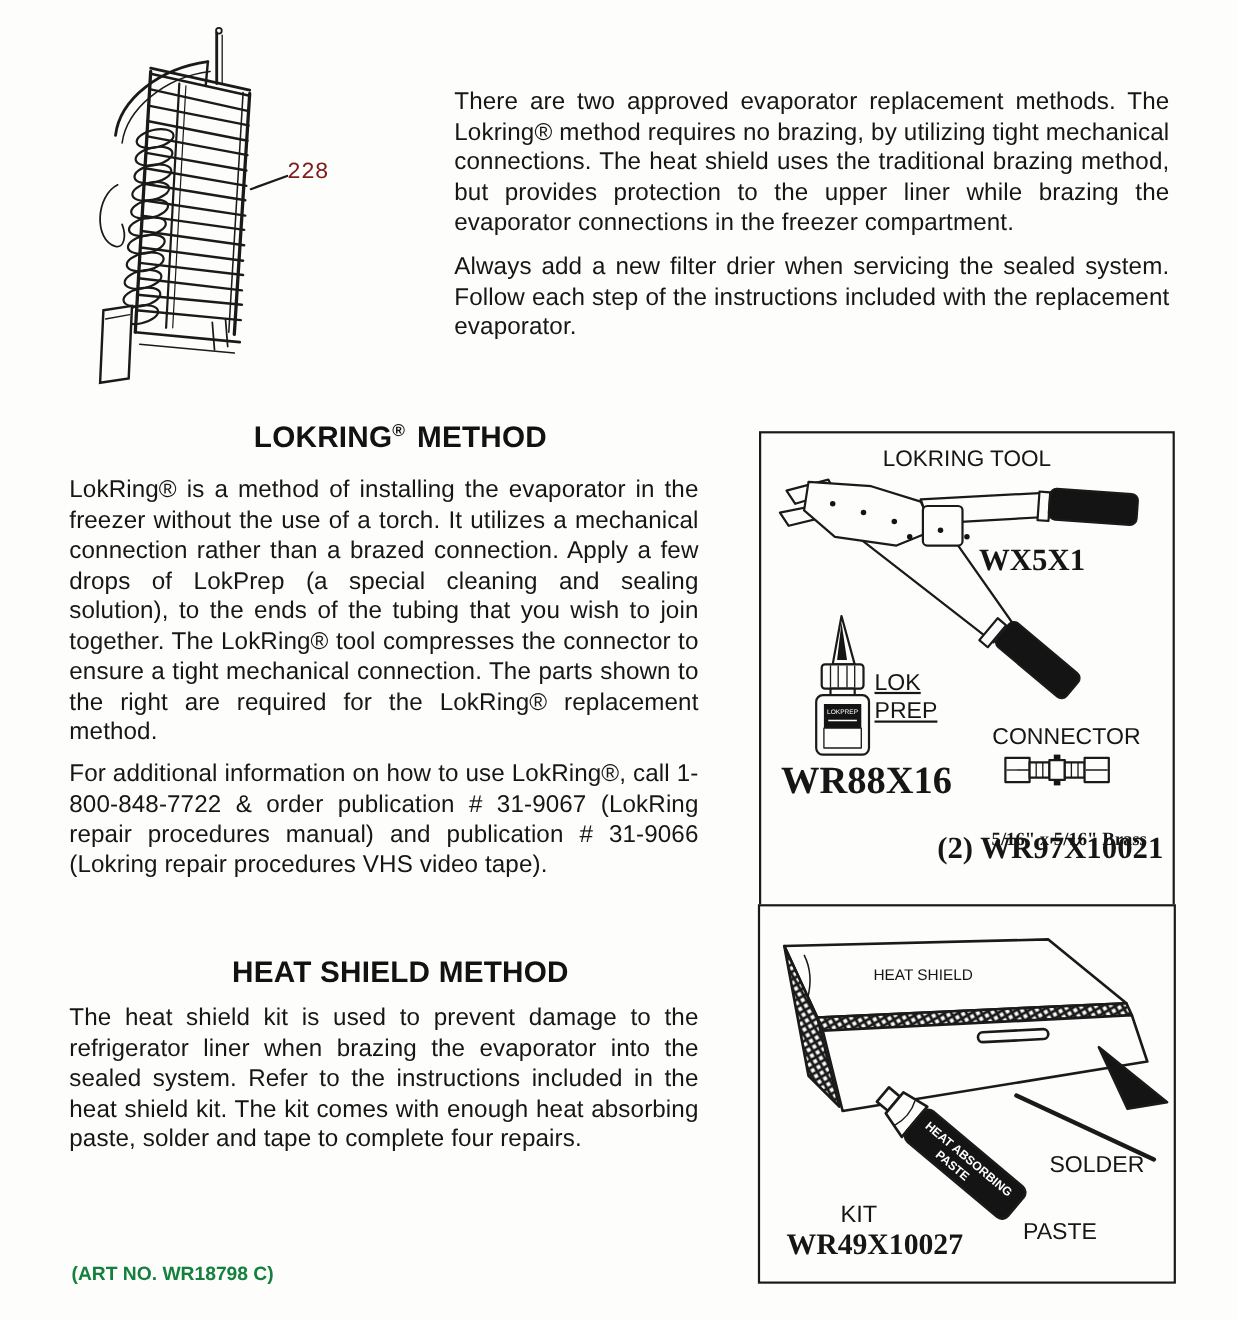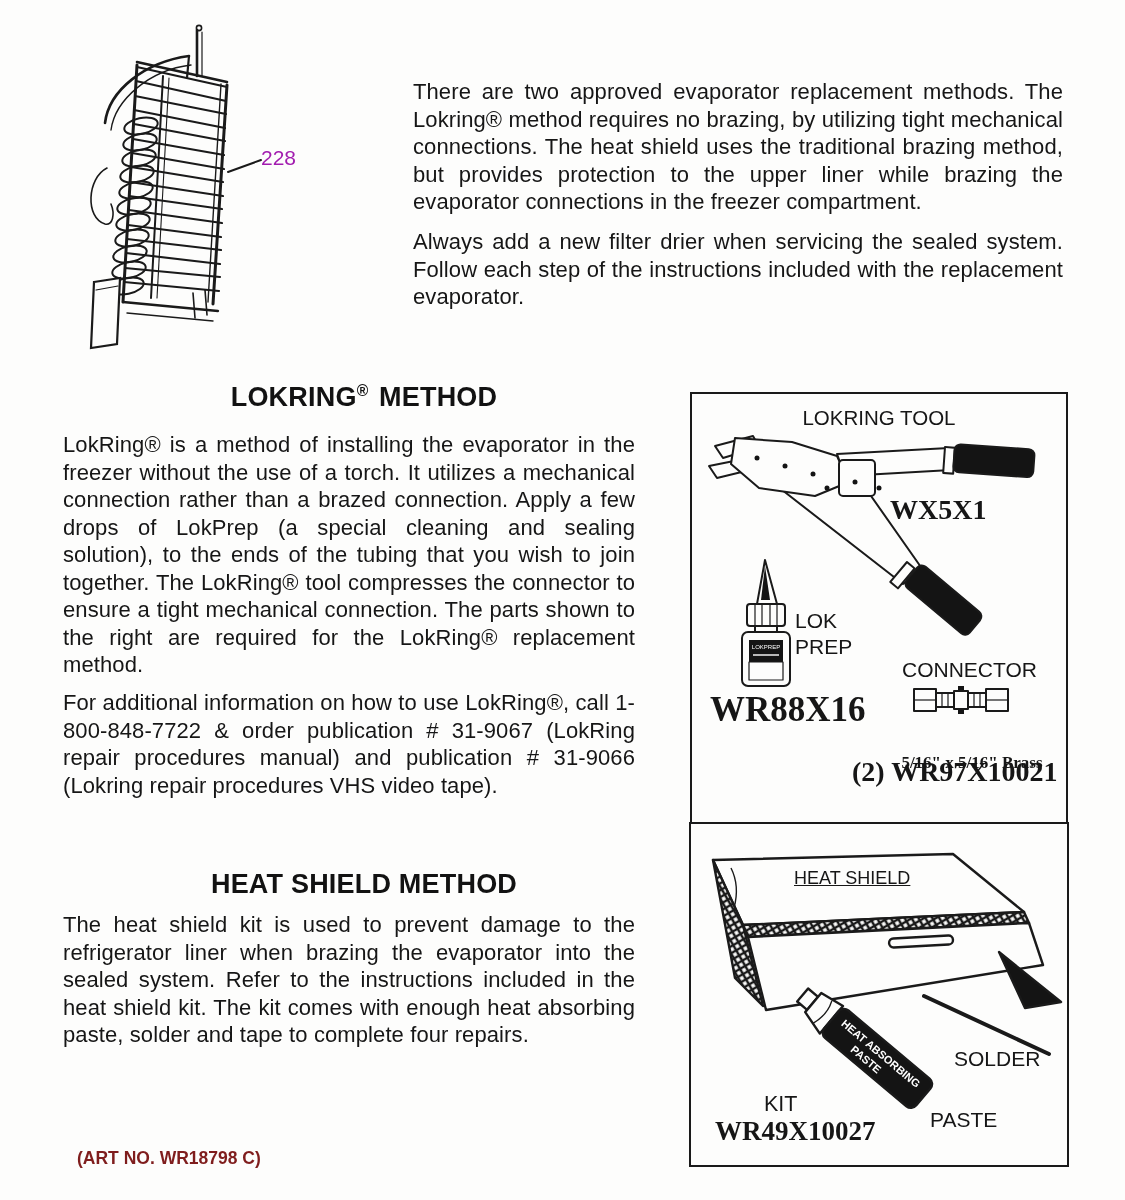--- a/index.html
+++ b/index.html
@@ -14,22 +14,22 @@
   .heading{
     position:absolute;font-size:27px;font-weight:bold;text-align:center;
     letter-spacing:.2px;color:#121212;
   }
   .heading sup{font-size:58%;vertical-align:super;margin-right:3px;}
   .partbox{
     position:absolute;border:2.5px solid #1a1a1a;background:#fdfdfc;box-sizing:border-box;
   }
   .boxlabel{position:absolute;color:#161616;white-space:nowrap;}
   .bold{font-weight:bold;font-family:Liberation Serif, serif;}
-  .callout{position:absolute;font-size:21px;color:#a21caf;}
-  .footer-note{position:absolute;font-size:17.5px;font-weight:bold;color:#7f1d1d;margin-left:12px;}
+  .callout{position:absolute;font-size:21px;color:#7f1d1d;font-family:Liberation Mono, monospace;}
+  .footer-note{position:absolute;font-size:17.5px;font-weight:bold;color:#15803d;}
   svg{position:absolute;overflow:visible;}
   svg *{vector-effect:none;}
   .ctr{text-align:center;}
 </style>
 </head>
 <body>
 
 <div id="page">
 
   <svg style="left:85px;top:18px;" width="250" height="345" viewBox="0 0 250 345" fill="none" stroke="#1a1a1a" stroke-width="2.2" stroke-linecap="round">
@@ -135,21 +135,21 @@
       <line x1="25" y1="47" x2="25" y2="67" stroke-width="1.2"></line>
       <line x1="33" y1="47" x2="33" y2="67" stroke-width="1.2"></line>
       <line x1="40" y1="47" x2="40" y2="67" stroke-width="1.2"></line>
       <rect x="18" y="68" width="22" height="6"></rect>
       <rect x="5" y="74" width="48" height="54" rx="6"></rect>
       <rect x="12" y="82" width="34" height="22" fill="#141414" stroke="none"></rect>
       <text x="29" y="91" fill="#ffffff" stroke="none" font-size="6" text-anchor="middle">LOKPREP</text>
       <line x1="16" y1="97" x2="42" y2="97" stroke="#ffffff" stroke-width="1.4"></line>
       <rect x="12" y="104" width="34" height="18" stroke-width="1.2"></rect>
     </svg>
-    <div class="boxlabel" style="left:103px;top:214px;font-size:21px;line-height:25.5px;">
+    <div class="boxlabel" style="left:103px;top:214px;font-size:21px;line-height:25.5px;text-decoration:underline;">
       <div>LOK</div>
       <div>PREP</div>
     </div>
     <div class="boxlabel bold" style="left:18px;top:296px;font-size:35px;">WR88X16</div>
 
     <div class="boxlabel" style="left:210px;top:264px;font-size:21px;">CONNECTOR</div>
     <svg style="left:221px;top:290px;" width="96" height="32" viewBox="0 0 96 32" fill="#fdfdfc" stroke="#1a1a1a" stroke-width="2" stroke-linejoin="round">
       <rect x="1" y="5" width="22" height="22"></rect>
       <line x1="2" y1="16" x2="23" y2="16" stroke-width="1.2"></line>
       <rect x="23" y="9" width="18" height="14"></rect>
@@ -195,21 +195,21 @@
 
       <g transform="translate(152 182) rotate(40)">
         <rect x="-38" y="9" width="13" height="17"></rect>
         <polygon points="-25,4 0,0 0,36 -25,29"></polygon>
         <path d="M -12 3 q 6 14 0 30" fill="none" stroke-width="1.4"></path>
         <rect x="0" y="0" width="120" height="36" rx="7" fill="#141414"></rect>
         <text x="10" y="16" fill="#ffffff" stroke="none" font-size="11" font-weight="bold">HEAT ABSORBING</text>
         <text x="34" y="30" fill="#ffffff" stroke="none" font-size="11" font-weight="bold">PASTE</text>
       </g>
     </svg>
-    <div class="boxlabel" style="left:103px;top:44px;font-size:18px;text-decoration:underline;">HEAT SHIELD</div>
+    <div class="boxlabel" style="left:103px;top:54px;font-size:14px;">HEAT SHIELD</div>
     <div class="boxlabel" style="left:263px;top:223px;font-size:21px;">SOLDER</div>
     <div class="boxlabel" style="left:73px;top:268px;font-size:21.5px;">KIT</div>
     <div class="boxlabel bold" style="left:24px;top:292px;font-size:27px;text-align:right;">WR49X10027</div>
     <div class="boxlabel" style="left:239px;top:284px;font-size:21px;">PASTE</div>
   </div>
 
   <div class="footer-note" style="left:65px;top:1148px;">(ART NO. WR18798 C)</div>
 
 </div>
 

